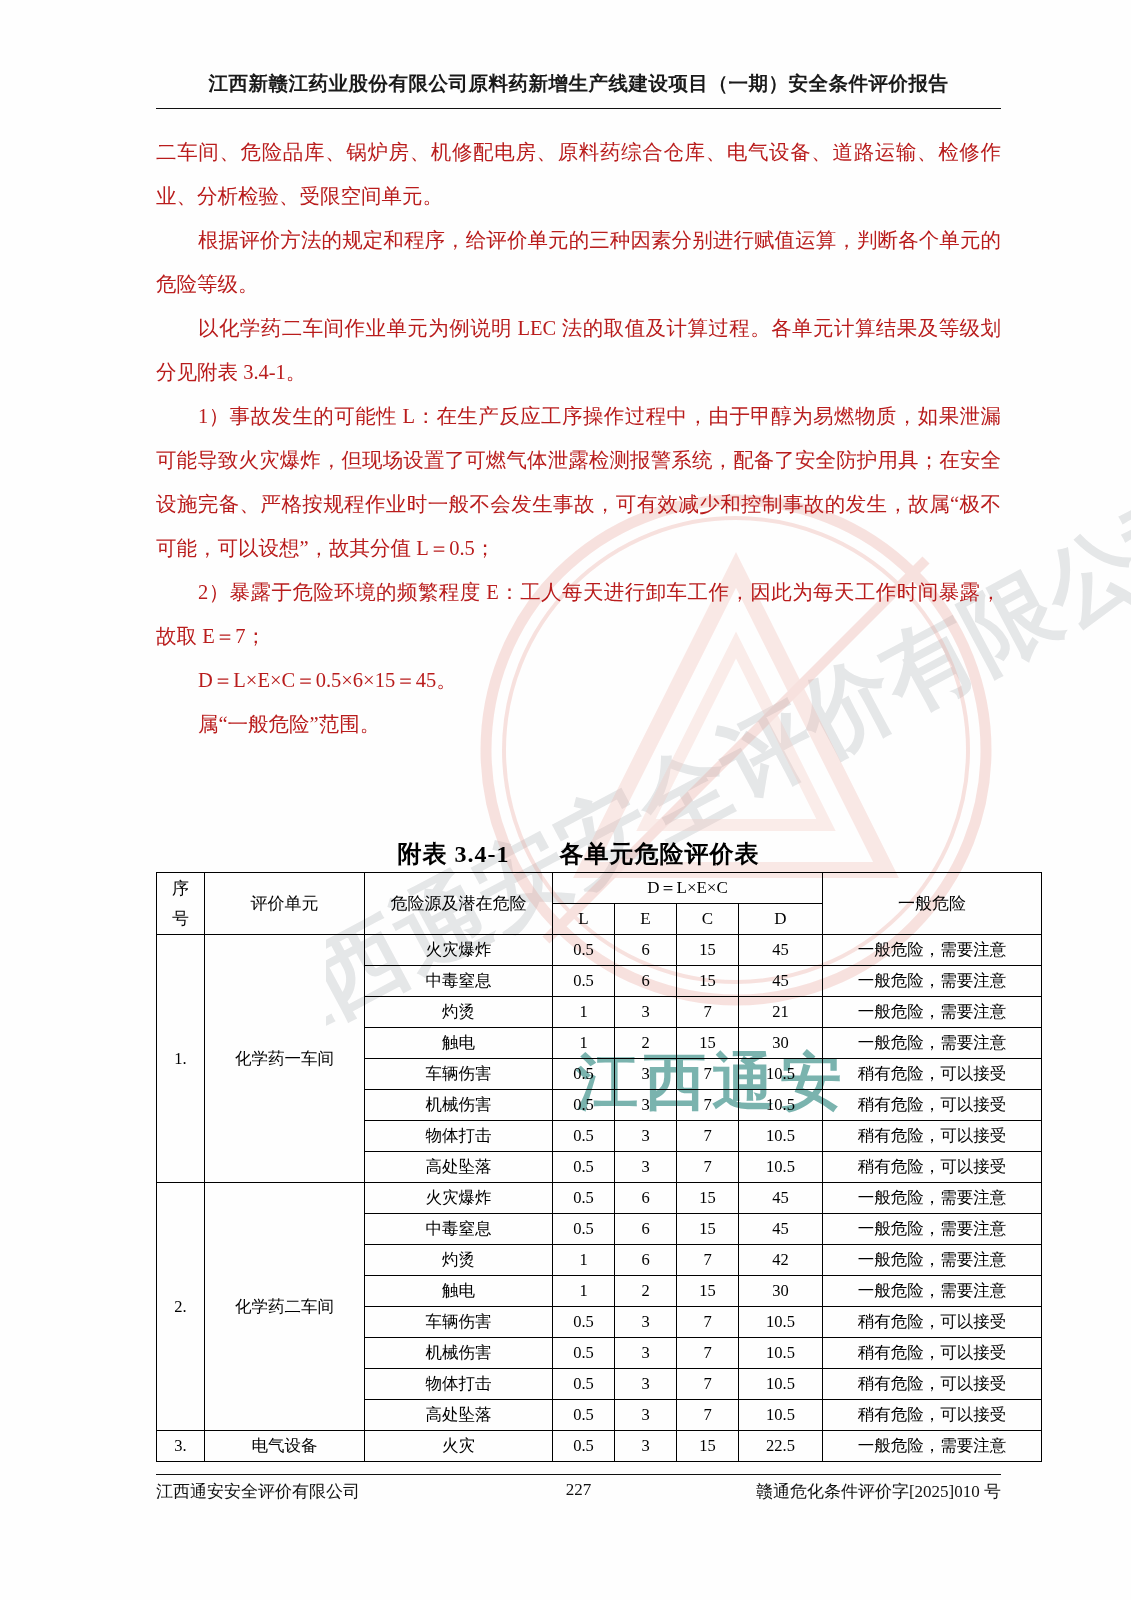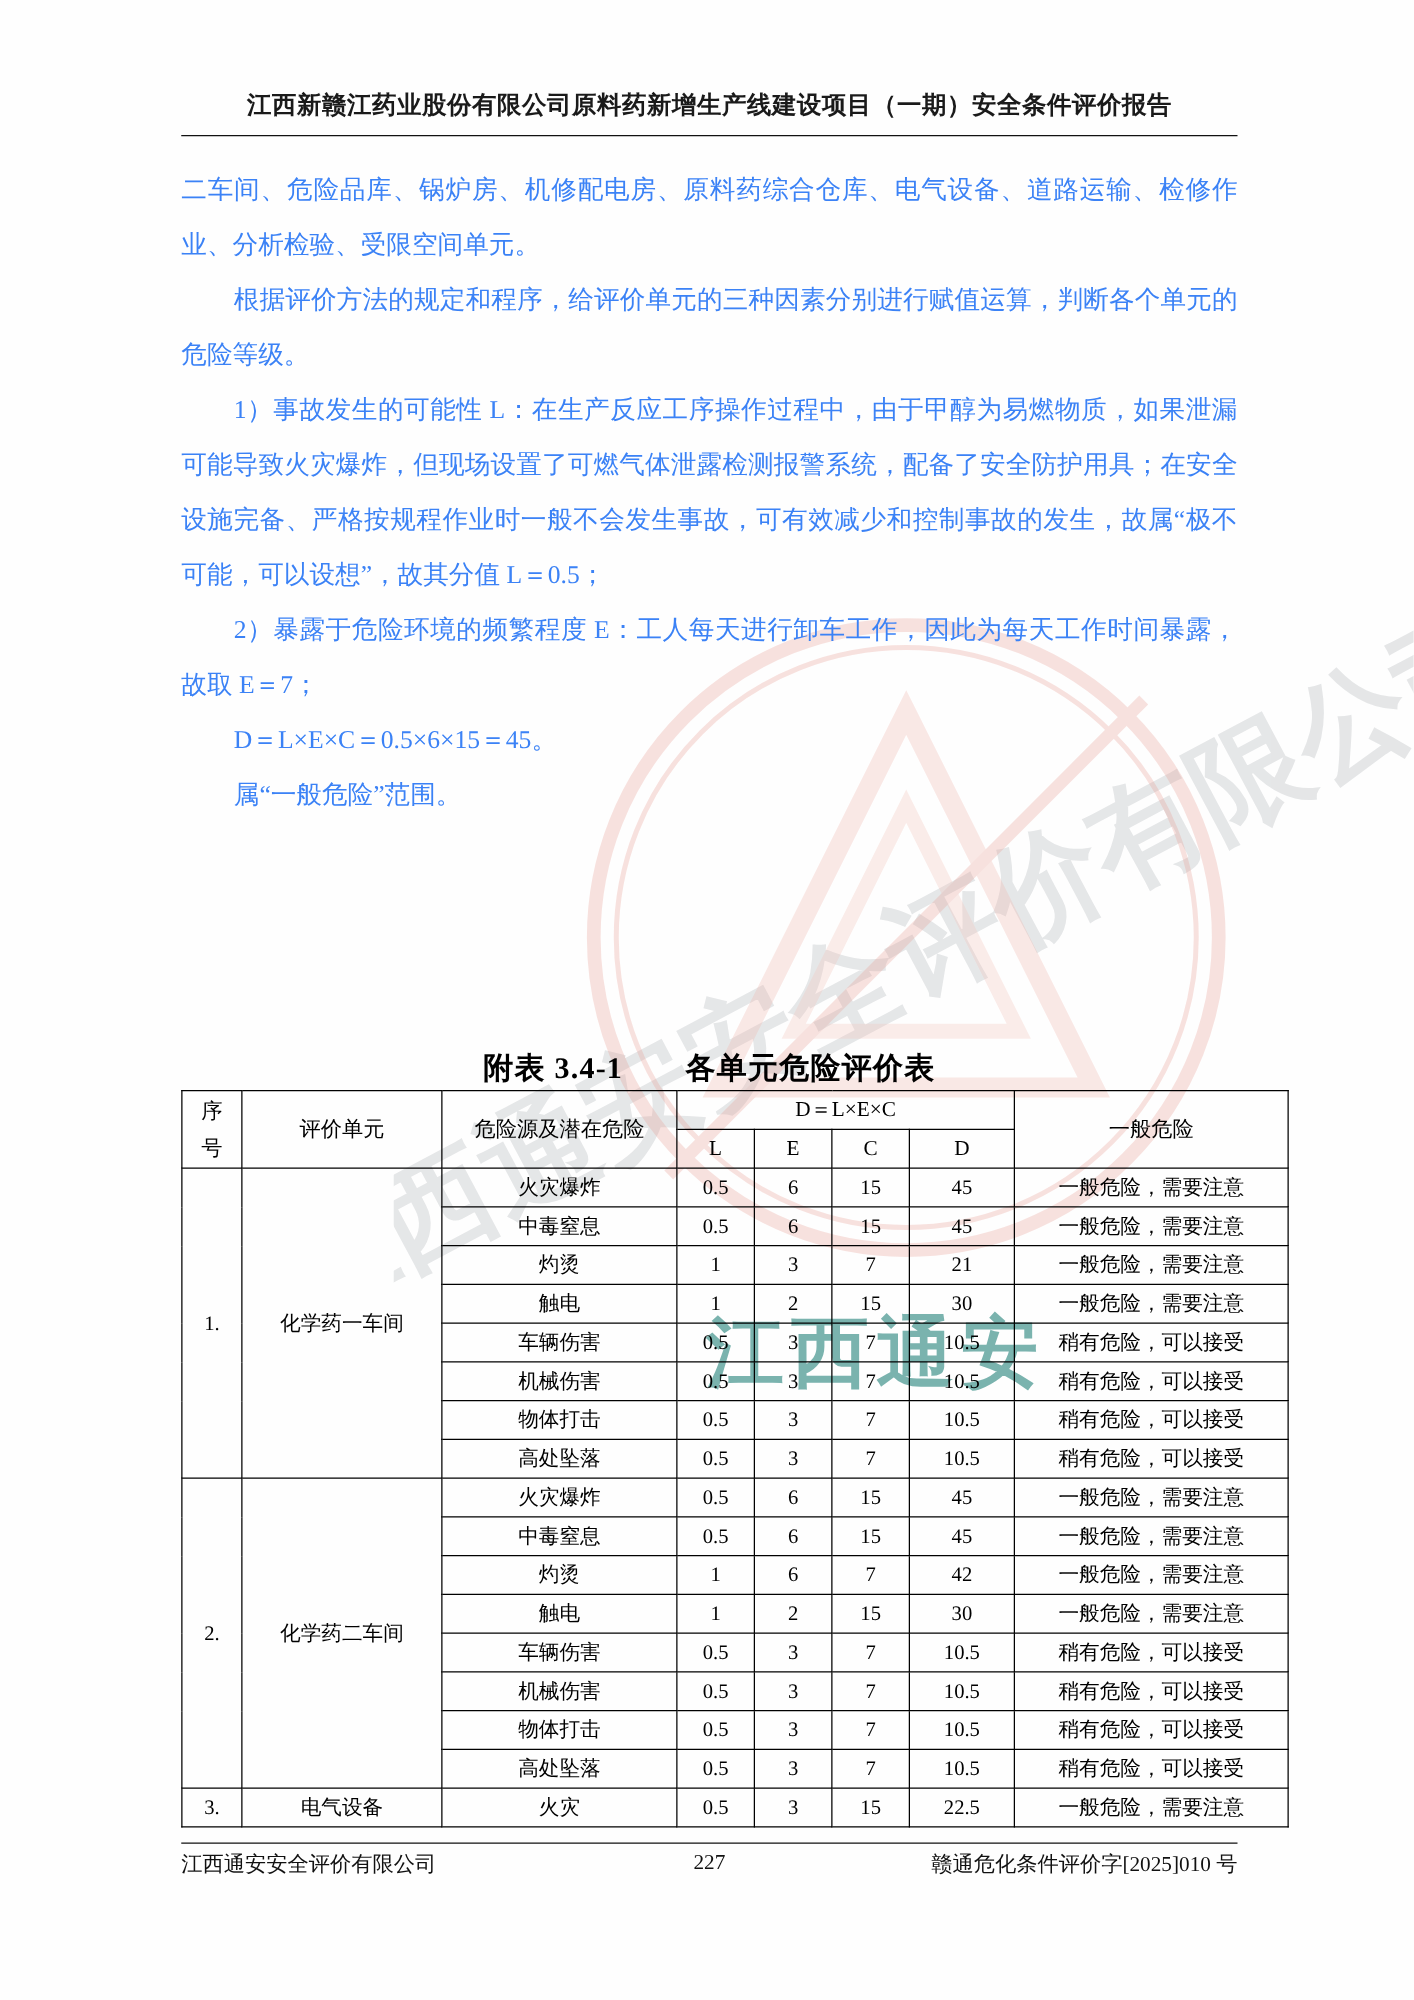--- a/index.html
+++ b/index.html
@@ -14,21 +14,21 @@
   .page {
     position: relative;
     width: 1131px;
     height: 1600px;
     margin: 0 auto;
     background: #fefefe;
     overflow: hidden;
   }
   .content {
     position: absolute;
-    left: 145px;
+    left: 156px;
     top: 0;
     width: 845px;
     height: 1600px;
   }
   
   .doc-header {
     position: absolute;
     top: 70px;
     left: 0;
     width: 845px;
@@ -46,21 +46,21 @@
     border-bottom: 1.6px solid #111;
   }
   
   .body-text {
     position: absolute;
     top: 130px;
     left: 0;
     width: 845px;
     font-size: 20.5px;
     line-height: 44px;
-    color: #3b82f6;
+    color: #b91c1c;
     text-align: justify;
   }
   .body-text p {
     margin: 0;
     text-indent: 0;
   }
   .body-text p.ind {
     text-indent: 42px;
   }
   
@@ -179,20 +179,21 @@
       <path d="M280 100 L430 400 L130 400 Z" fill="none" stroke="#f0b6ad" stroke-width="16"></path>
       <path d="M280 175 L370 355 L190 355 Z" fill="none" stroke="#f3c3bb" stroke-width="12"></path>
       <line x1="90" y1="470" x2="470" y2="90" stroke="#e8a097" stroke-width="10"></line>
     </svg>
 
     <div class="wm-text-red">江西通安</div>
 
     <div class="body-text">
       <p>二车间、危险品库、锅炉房、机修配电房、原料药综合仓库、电气设备、道路运输、检修作业、分析检验、受限空间单元。</p>
       <p class="ind">根据评价方法的规定和程序，给评价单元的三种因素分别进行赋值运算，判断各个单元的危险等级。</p>
+      <p class="ind">以化学药二车间作业单元为例说明 LEC 法的取值及计算过程。各单元计算结果及等级划分见附表 3.4-1。</p>
       <p class="ind">1）事故发生的可能性 L：在生产反应工序操作过程中，由于甲醇为易燃物质，如果泄漏可能导致火灾爆炸，但现场设置了可燃气体泄露检测报警系统，配备了安全防护用具；在安全设施完备、严格按规程作业时一般不会发生事故，可有效减少和控制事故的发生，故属“极不可能，可以设想”，故其分值 L＝0.5；</p>
       <p class="ind">2）暴露于危险环境的频繁程度 E：工人每天进行卸车工作，因此为每天工作时间暴露，故取 E＝7；</p>
       <p class="ind">D＝L×E×C＝0.5×6×15＝45。</p>
       <p class="ind">属“一般危险”范围。</p>
     </div>
 
     <div class="table-title">附表 3.4-1　　各单元危险评价表</div>
 
     <table class="risk-table">
       <colgroup>

